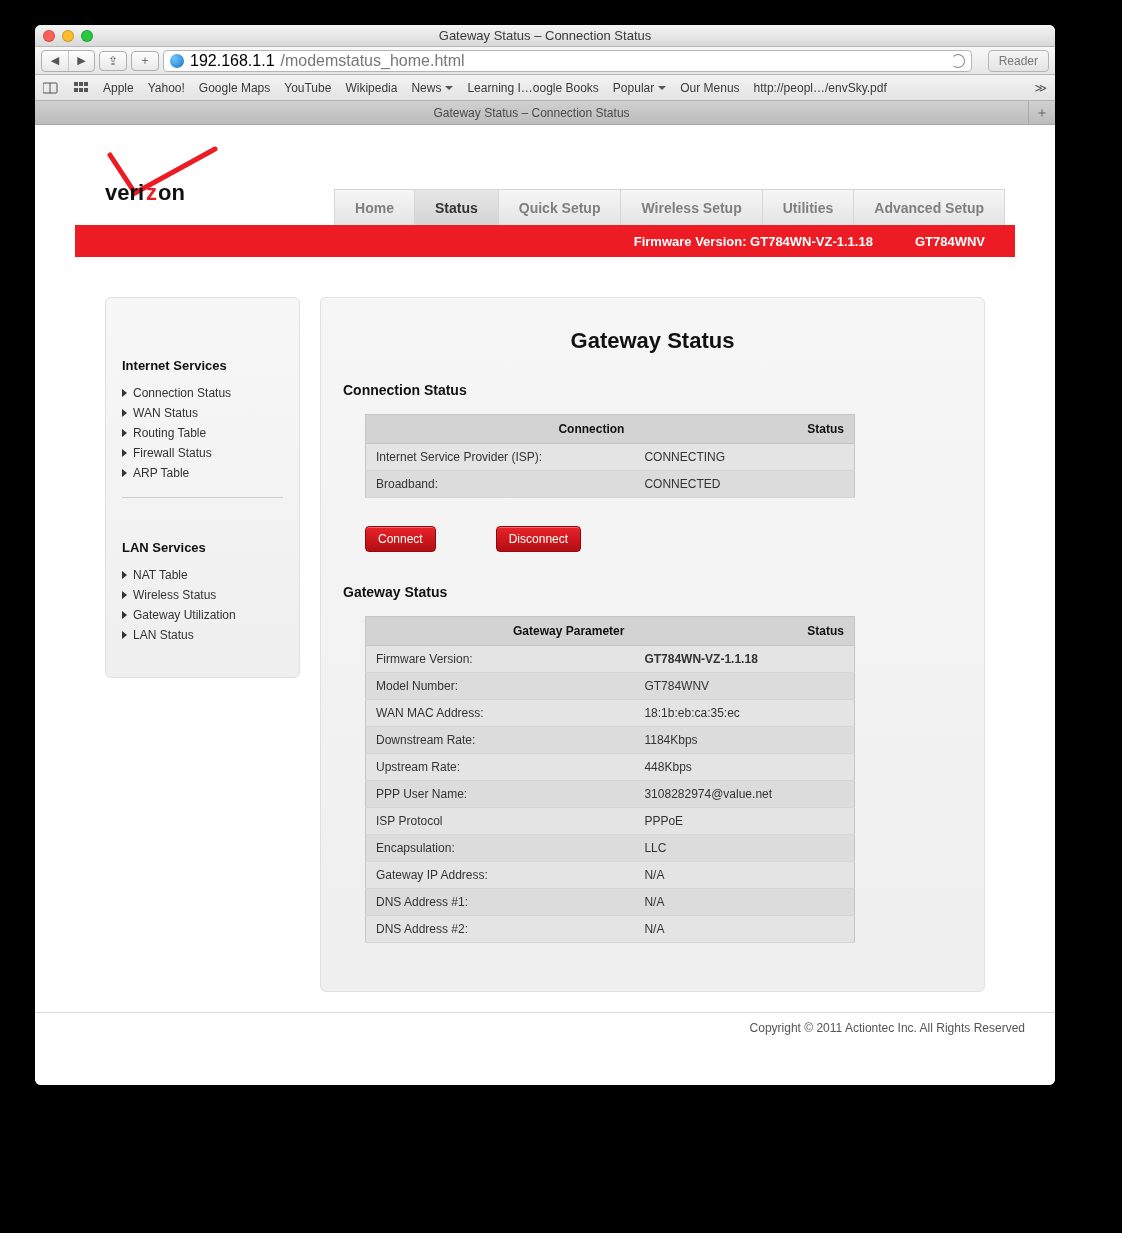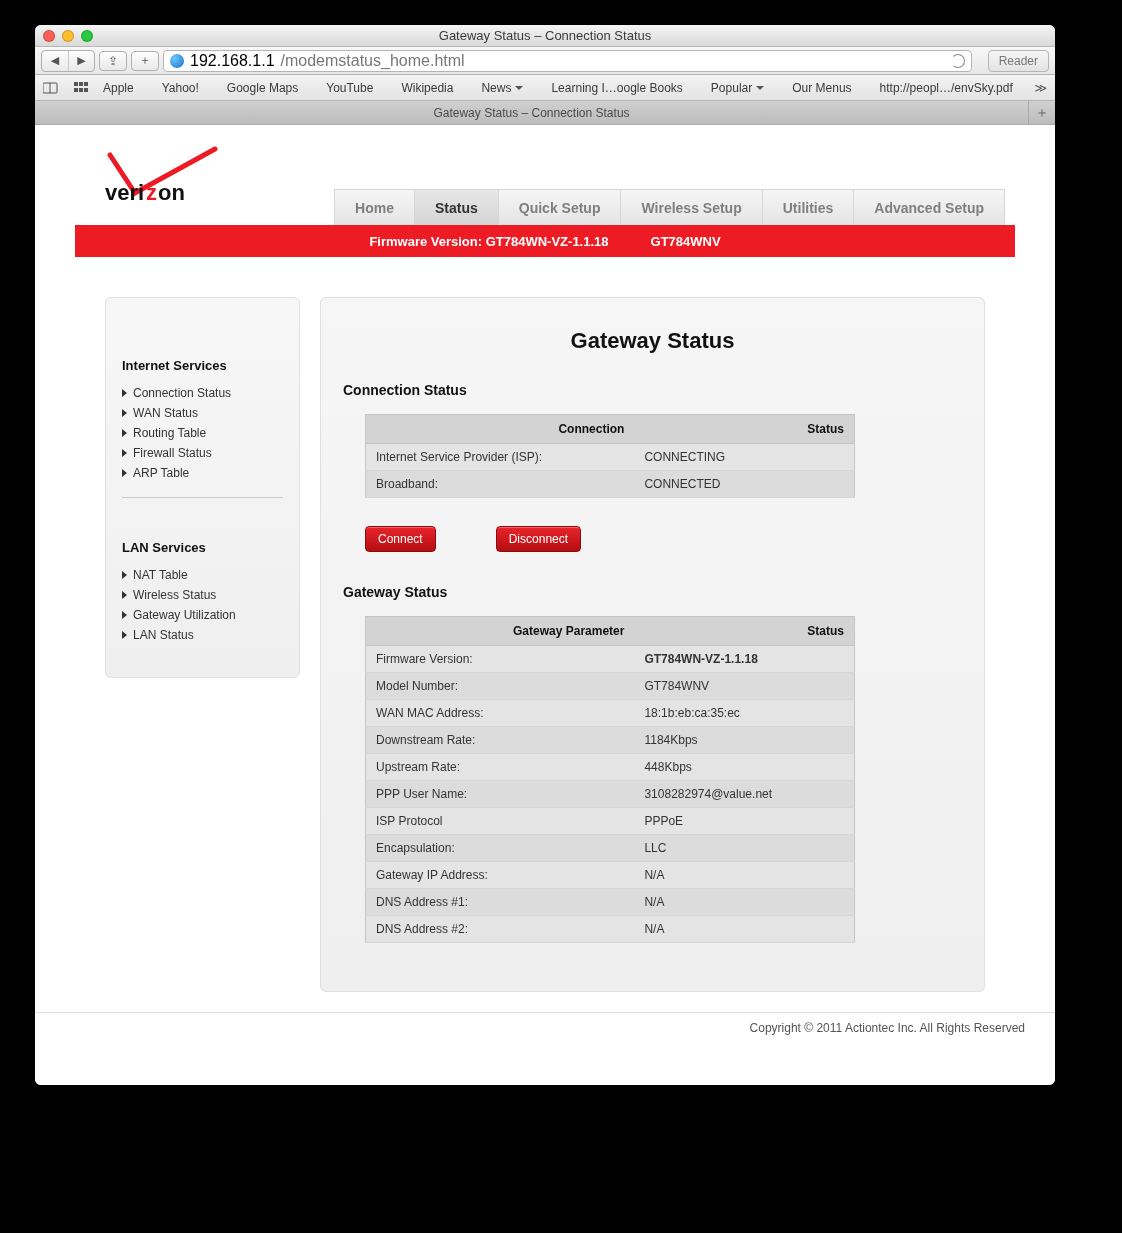--- a/index.html
+++ b/index.html
@@ -29,21 +29,21 @@
   .tab-add{width:26px;display:flex;align-items:center;justify-content:center;color:#666;background:linear-gradient(#d0d0d0,#bcbcbc);font-size:14px;}
   
   .viewport{flex:1;overflow:auto;background:#fff;}
   .page{width:940px;margin:0 auto;}
   .header-area{position:relative;height:100px;}
   .logo{position:absolute;left:30px;top:20px;}
   .nav{position:absolute;bottom:0;right:10px;height:36px;display:flex;align-items:stretch;background:linear-gradient(#f6f6f6,#e4e4e4);border:1px solid #d6d6d6;border-bottom:none;}
   .nav a{display:flex;align-items:center;padding:0 20px;color:#7f7f7f;font-weight:bold;font-size:14px;border-right:1px solid #d6d6d6;}
   .nav a:last-child{border-right:none;}
   .nav a.active{background:linear-gradient(#e7e7e7,#d4d4d4);color:#333;}
-  .redbar{height:32px;background:#ed1c24;color:#fff;display:flex;align-items:center;justify-content:center;padding:0 30px;font-size:13px;font-weight:bold;gap:42px;}
+  .redbar{height:32px;background:#ed1c24;color:#fff;display:flex;align-items:center;justify-content:flex-end;padding:0 30px;font-size:13px;font-weight:bold;gap:42px;}
   .bodywrap{display:flex;gap:20px;padding:40px 30px 20px 30px;align-items:flex-start;}
   .sidebar{width:195px;background:linear-gradient(#f7f7f7,#efefef);border:1px solid #e0e0e0;border-radius:6px;padding:18px 16px;}
   .side-h{font-weight:bold;font-size:13px;color:#111;margin-bottom:10px;margin-top:42px;}
   .side-list{list-style:none;margin:0 0 14px 0;padding:0;}
   .side-list li{display:flex;align-items:center;gap:6px;padding:3px 0;font-size:12px;color:#333;}
   .caret{width:0;height:0;border-left:5px solid #333;border-top:4px solid transparent;border-bottom:4px solid transparent;}
   .side-hr{border:none;border-top:1px solid #ccc;margin:4px 0 12px 0;}
   .main{flex:1;background:linear-gradient(#f6f6f6,#efefef);border:1px solid #e0e0e0;border-radius:6px;padding:30px 22px 48px 22px;}
   .main h1{font-size:22px;text-align:center;margin-bottom:28px;color:#111;}
   .main h2{font-size:14px;color:#111;margin:6px 0 16px 0;}
@@ -99,21 +99,21 @@
     <span class="bm-icon">
       <svg width="16" height="14" viewBox="0 0 16 14">
           <rect x="1" y="1" width="4" height="4" fill="#555"></rect>
           <rect x="6" y="1" width="4" height="4" fill="#555"></rect>
           <rect x="11" y="1" width="4" height="4" fill="#555"></rect>
           <rect x="1" y="7" width="4" height="4" fill="#555"></rect>
           <rect x="6" y="7" width="4" height="4" fill="#555"></rect>
           <rect x="11" y="7" width="4" height="4" fill="#555"></rect>
         </svg>
     </span>
-    <span id="bm-list" style="display:flex;gap:28px;flex:1;overflow:hidden;">
+    <span id="bm-list" style="display:flex;gap:14px;flex:1;overflow:hidden;">
         <span class="bm-item">Apple</span>
         <span class="bm-item">Yahoo!</span>
         <span class="bm-item">Google Maps</span>
         <span class="bm-item">YouTube</span>
         <span class="bm-item">Wikipedia</span>
         <span class="bm-item chev">News</span>
         <span class="bm-item">Learning I…oogle Books</span>
         <span class="bm-item chev">Popular</span>
         <span class="bm-item">Our Menus</span>
         <span class="bm-item">http://peopl…/envSky.pdf</span>

